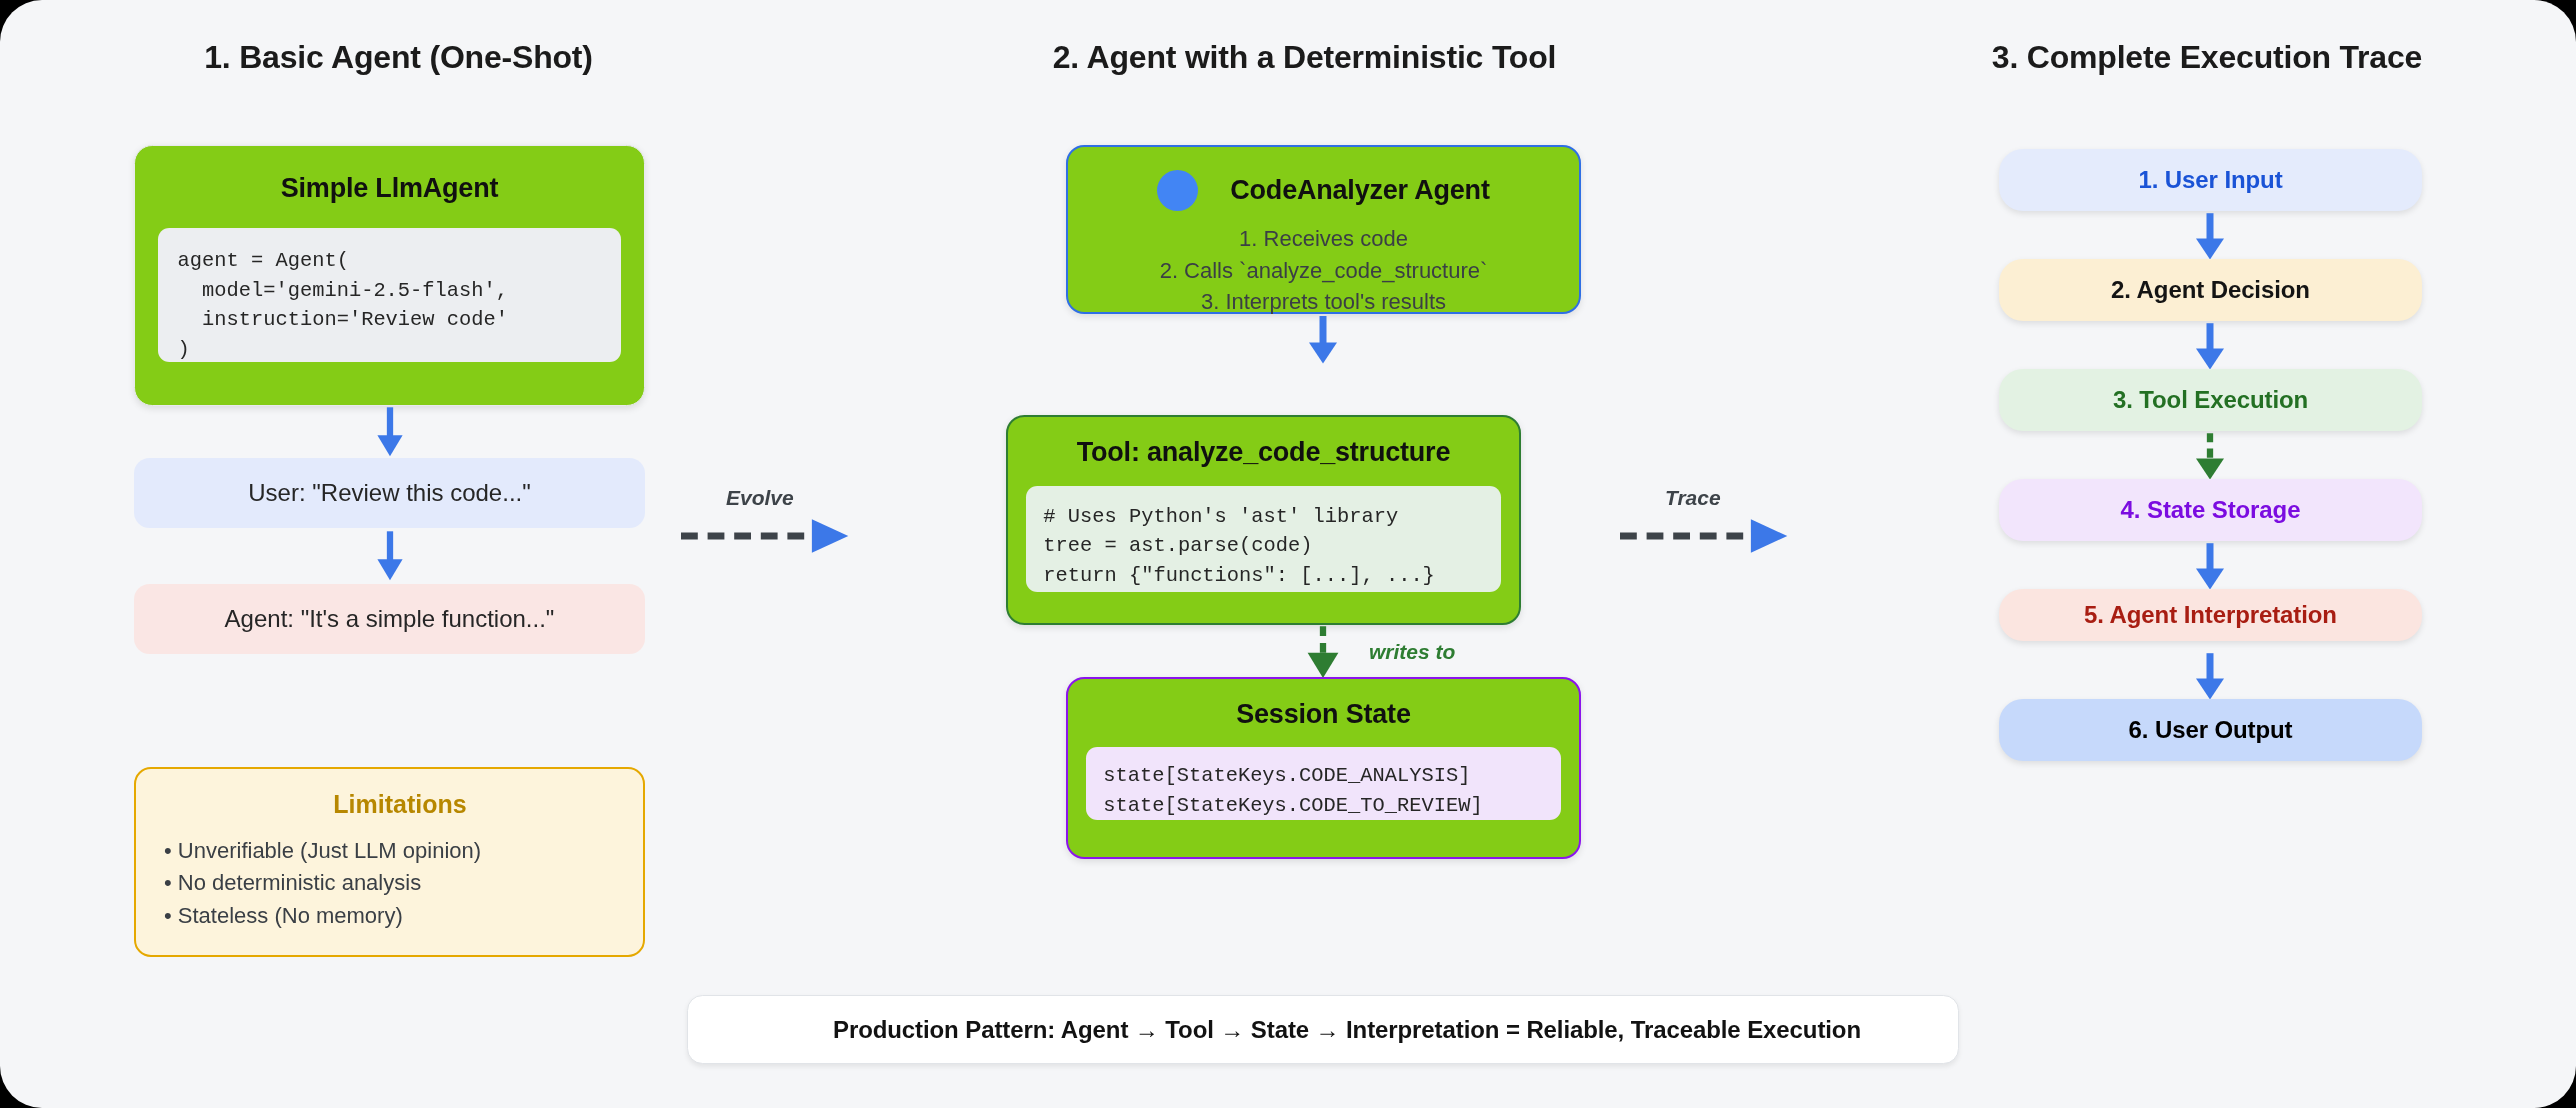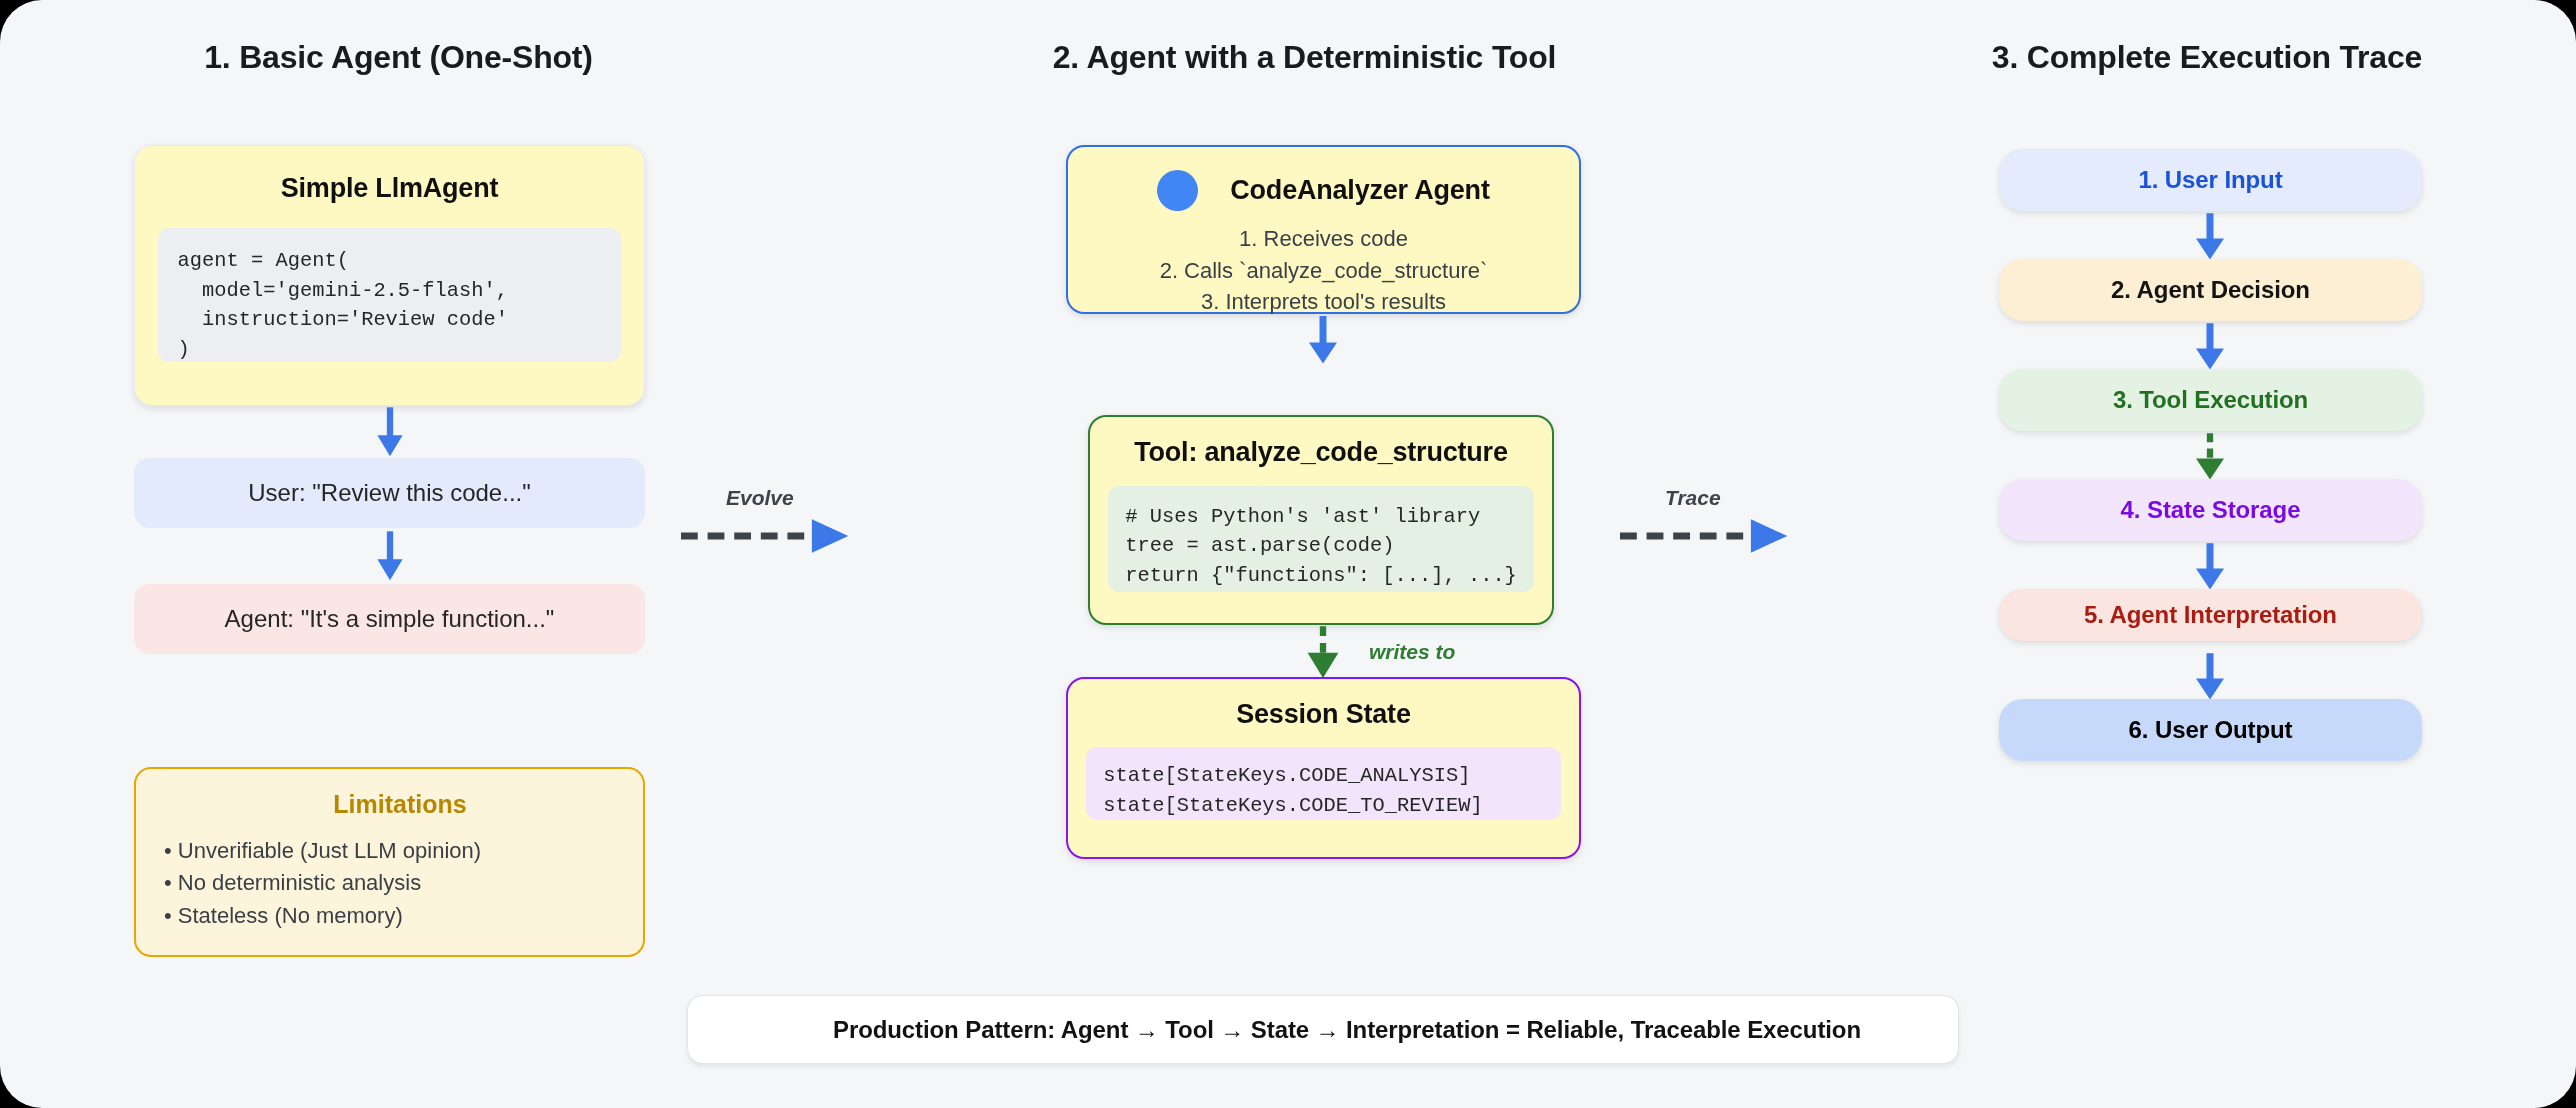--- a/index.html
+++ b/index.html
@@ -31,21 +31,21 @@
     font-weight: bold;
     color: #1b1b1b;
     letter-spacing: -0.2px;
     white-space: nowrap;
   }
 
   
   .card {
     position: absolute;
     box-sizing: border-box;
-    background: #fef9c3;
+    background: #84cc16;
     border-radius: 18.3px;
     box-shadow: 0 2.8px 7px rgba(0,0,0,0.10);
   }
   .card-title {
     text-align: center;
     font-size: 27px;
     font-weight: bold;
     color: #101010;
     letter-spacing: -0.2px;
   }
@@ -219,21 +219,21 @@
       <div class="agent-step">2. Calls `analyze_code_structure`</div>
       <div class="agent-step">3. Interprets tool's results</div>
     </div>
   </div>
 
   <svg class="arrow-v" style="left:1302px; top:316px; width:42px; height:49px;" viewBox="0 0 60 70" width="42" height="49">
     <line x1="30" y1="0" x2="30" y2="40" stroke="#3c78e8" stroke-width="10"></line>
     <polygon points="10,38 50,38 30,68" fill="#3c78e8"></polygon>
   </svg>
 
-  <div class="card" id="tool-card" style="left:1088px; top:415px; width:466px; height:210px; border:2.8px solid #2e7d32;">
+  <div class="card" id="tool-card" style="left:1006px; top:415px; width:515px; height:210px; border:2.8px solid #2e7d32;">
     <div class="card-title" style="margin-top:20px;">Tool: analyze_code_structure</div>
     <div class="code-block" style="margin:18.3px 18.3px 0 18.3px; padding:15.5px 17px; background:#e4f0e4; height:106px;"># Uses Python's 'ast' library
 tree = ast.parse(code)
 return {"functions": [...], ...}</div>
   </div>
 
   <svg class="arrow-v" style="left:1302px; top:626px; width:42px; height:55px;" viewBox="0 0 60 78" width="42" height="55">
     <line x1="30" y1="0" x2="30" y2="40" stroke="#2e7d32" stroke-width="9" stroke-dasharray="14,10"></line>
     <polygon points="8,38 52,38 30,74" fill="#2e7d32"></polygon>
   </svg>

